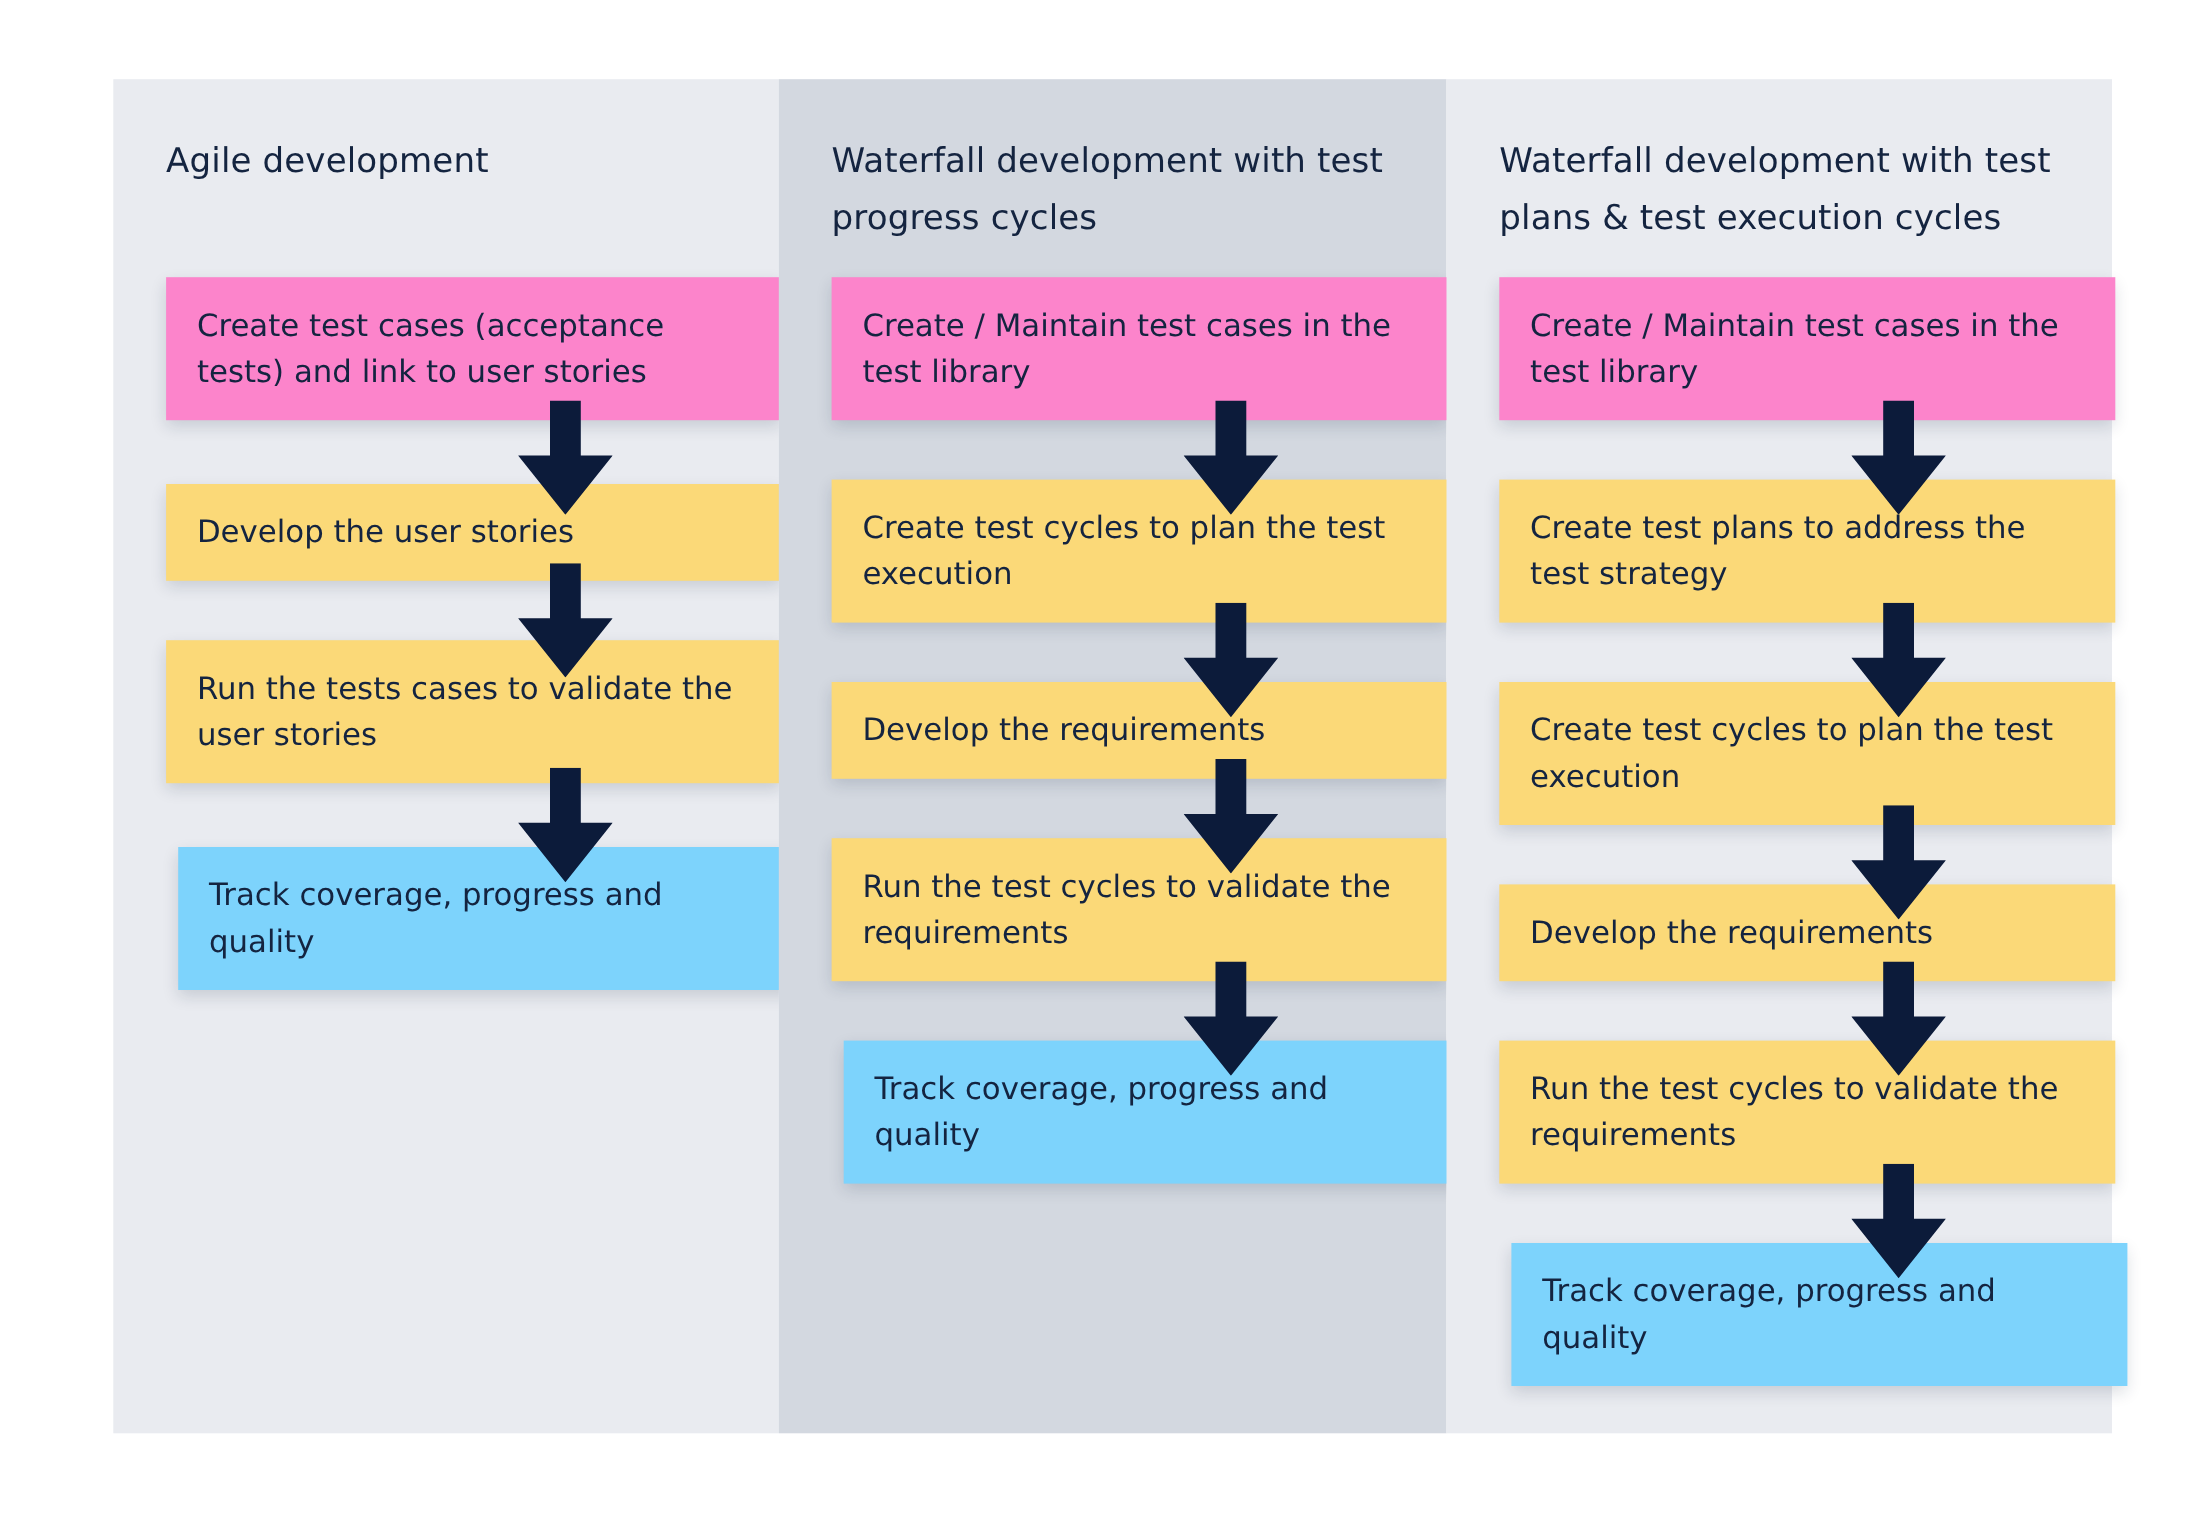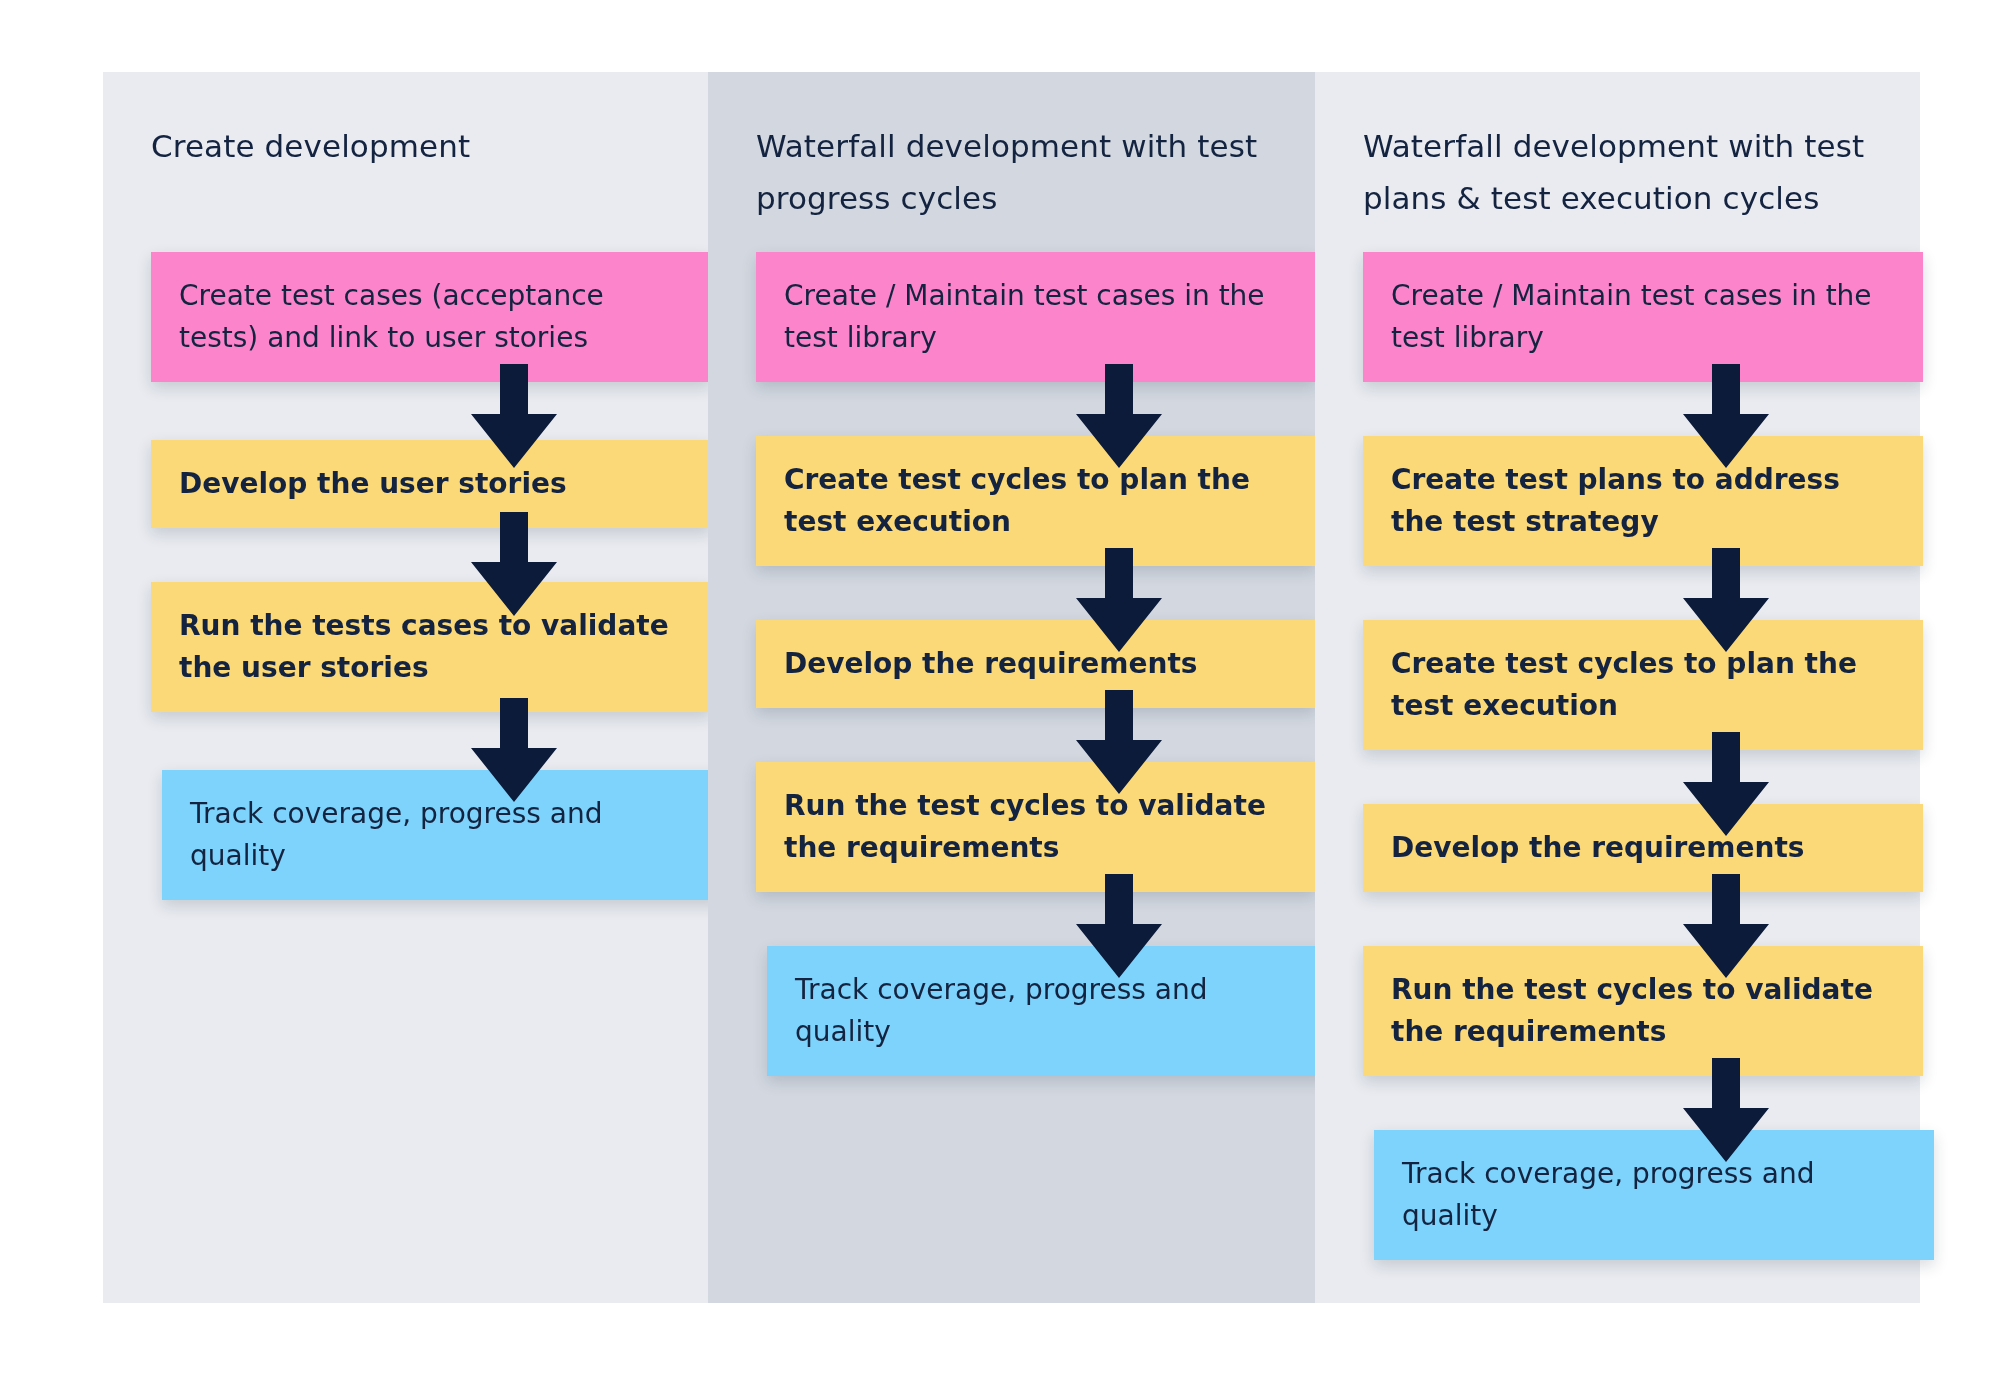--- a/index.html
+++ b/index.html
@@ -76,21 +76,21 @@
     display: flex;
     align-items: center;
   }
 
   .node-text {
     display: block;
     width: 100%;
   }
 
   .node.pink  { background: #fc84cb; }
-  .node.yellow{ background: #fbd978; font-weight: bold; }
+  .node.yellow{ background: #fbd978; }
   .node.green { background: #7dd3fc; margin-left: 11px; }
 
   .arrow {
     position: absolute;
     width: 86px;
     color: #0c1b3a;
     z-index: 5;
     pointer-events: none;
   }
   .arrow svg { display: block; width: 100%; height: 100%; }
@@ -131,21 +131,21 @@
   .p3 .a3 { left: 320px; top: 802px;  height: 104px; }
   .p3 .a4 { left: 320px; top: 986px;  height: 104px; }
 </style>
 </head>
 <body>
 
 <div class="canvas">
   <div class="panels">
 
     <div class="panel panel-1 p1">
-      <div class="panel-title">Create development</div>
+      <div class="panel-title">Agile development</div>
 
       <div class="flow">
 
         <div class="node pink n0">
           <span class="node-text">Create test cases (acceptance tests) and link to user stories</span>
         </div>
 
         <div class="arrow a0">
           <svg viewBox="0 0 86 104" preserveAspectRatio="none" aria-hidden="true">
             <polygon points="29,0 57,0 57,50 86,50 43,104 0,50 29,50" fill="#0c1b3a"></polygon>

